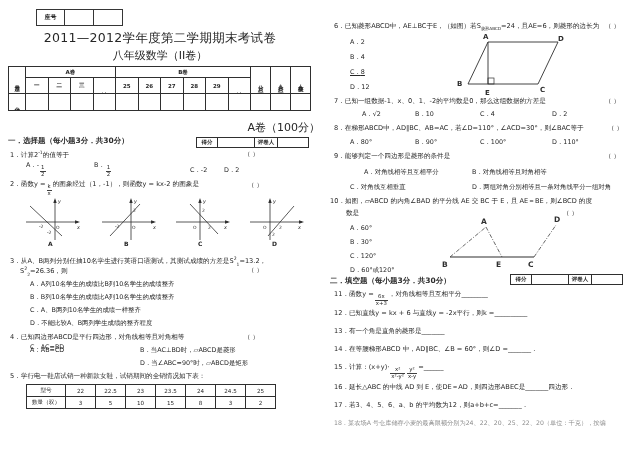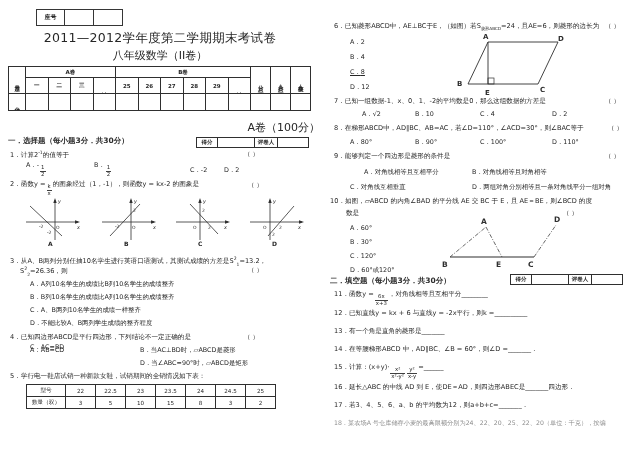--- a/index.html
+++ b/index.html
@@ -257,21 +257,21 @@
       <span>B．</span><span>B列10名学生的成绩比A列10名学生的成绩整齐</span>
     </div>
     <div class="opt" style="left:30px;top:306px;">
       <span>C．</span><span>A、B两列10名学生的成绩一样整齐</span>
     </div>
     <div class="opt" style="left:30px;top:319px;">
       <span>D．</span><span>不能比较A、B两列学生成绩的整齐程度</span>
     </div>
 
     <div class="q" style="left:10px;top:333px;">
-      <span>4．</span><span>已知四边形ABCD是平行四边形，下列结论不一定正确的是</span>
+      <span>4．</span><span>已知四边形ABCD是平行四边形，对角线相等且对角相等</span>
     </div>
     <div class="paren" style="left:244px;top:333px;">（      ）</div>
     <div class="opt" style="left:30px;top:346px;">
       <span>A．</span><span>AB=CD</span>
     </div>
     <div class="opt" style="left:140px;top:346px;">
       <span>B．</span><span>当AC⊥BD时，▱ABCD是菱形</span>
     </div>
     <div class="opt" style="left:30px;top:343px;">
       <span>C．</span><span>AC=BD</span>

